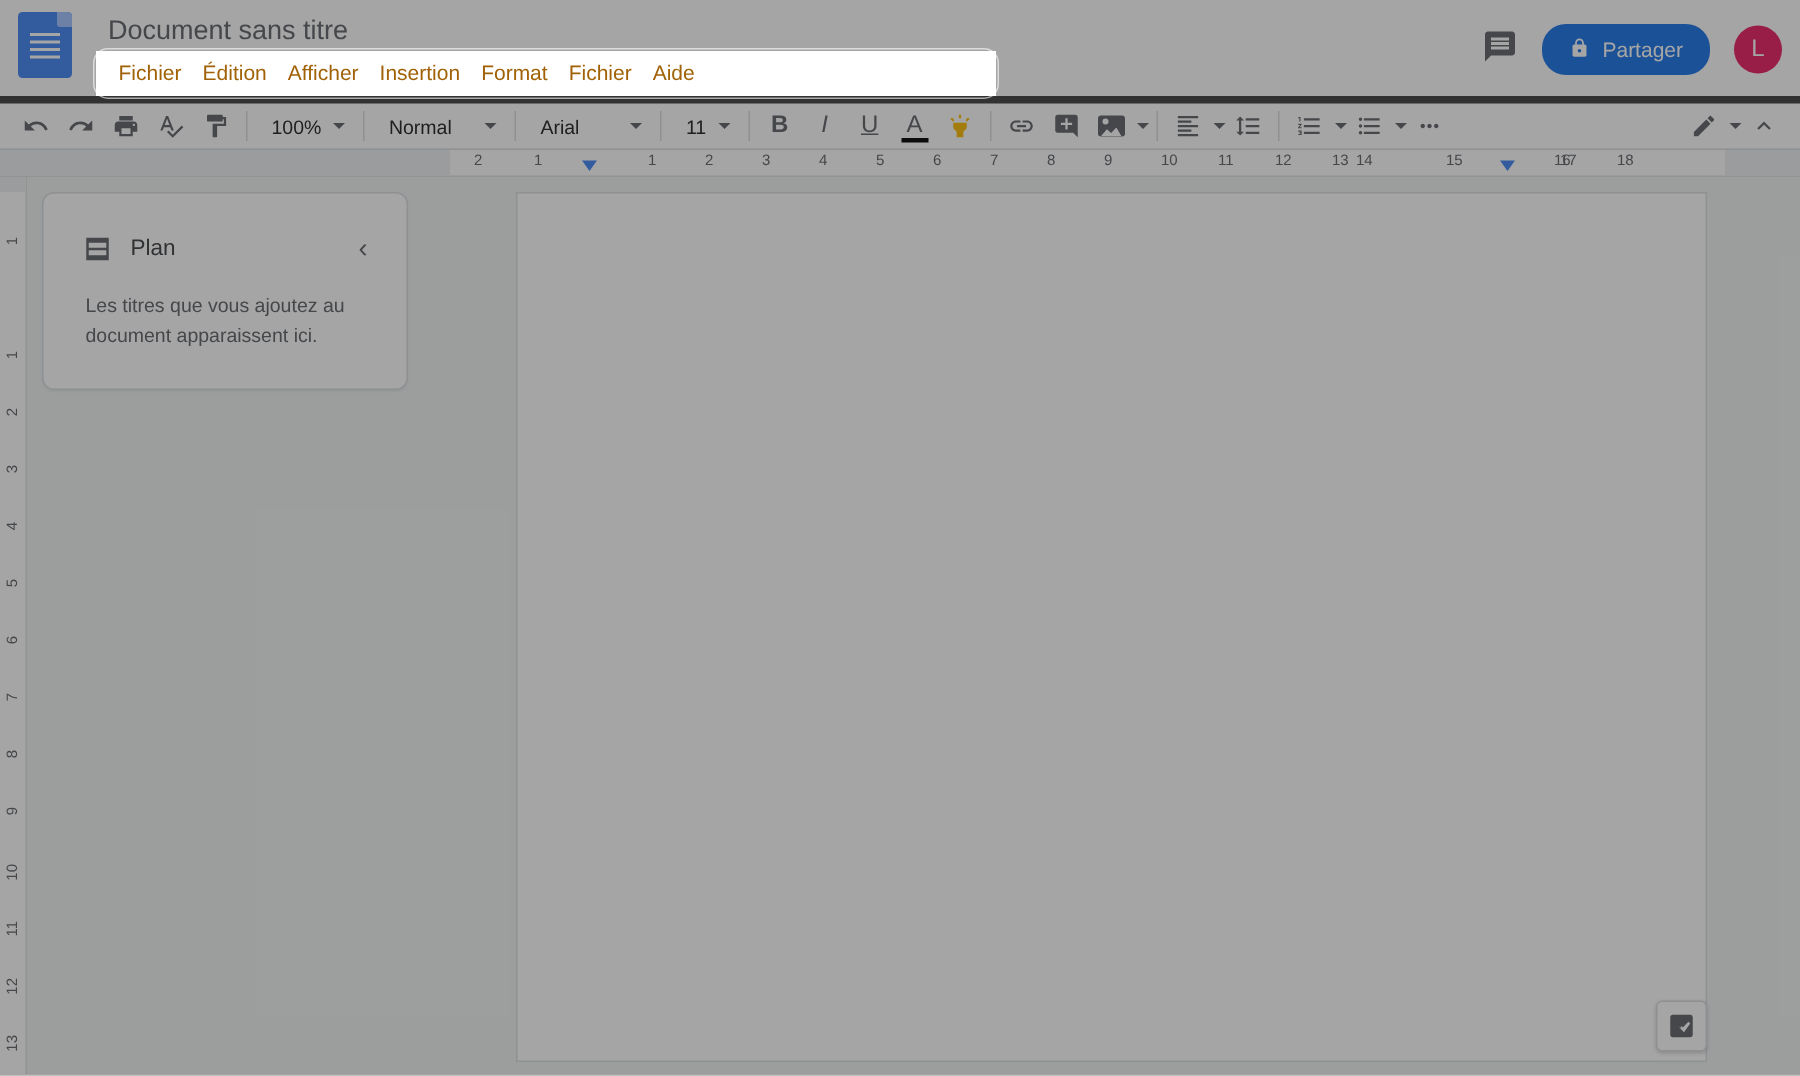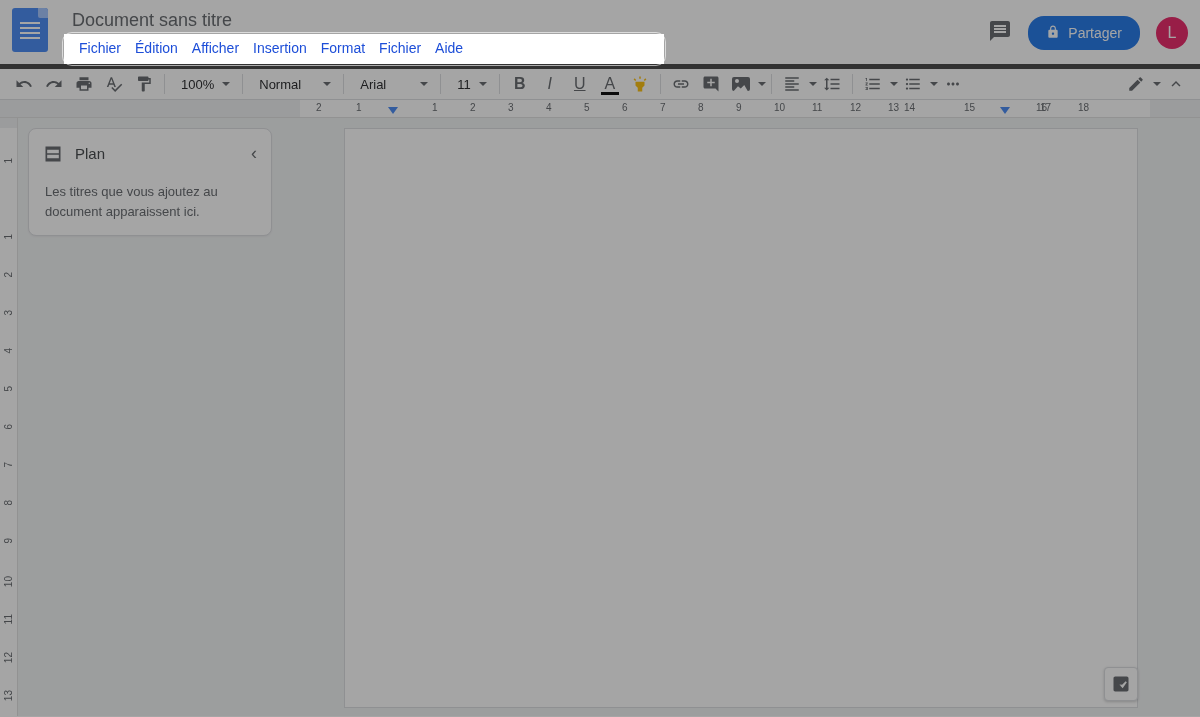--- a/index.html
+++ b/index.html
@@ -7,21 +7,21 @@
 
 .header { display: flex; align-items: flex-start; padding: 8px 12px 0 12px; height: 64px; }
 .docs-icon { width: 36px; height: 44px; background: #4285f4; border-radius: 3px; position: relative; display: flex; align-items: center; justify-content: center; margin-right: 20px; }
 .docs-icon::before { content: ''; width: 20px; height: 2px; background: #fff; position: absolute; top: 14px; box-shadow: 0 5px 0 #fff, 0 10px 0 #fff, 0 15px 0 #fff; }
 .docs-icon::after { content: ''; position: absolute; top: 0; right: 0; width: 10px; height: 10px; background: #a0c3ff; border-radius: 0 3px 0 2px; }
 
 .title-area { flex: 1; }
 .doc-title { font-size: 18px; color: #5f6368; padding: 2px 4px; margin-bottom: 1px; }
 
 .menu-bar { display: inline-flex; gap: 0; background: #fff; border-radius: 8px; padding: 2px 4px; position: relative; }
-.menu-item { padding: 4px 7px; font-size: 14px; color: #1d4ed8; cursor: pointer; border-radius: 3px; }
+.menu-item { padding: 4px 7px; font-size: 14px; color: #a16207; cursor: pointer; border-radius: 3px; }
 
 .header-right { display: flex; align-items: center; gap: 16px; padding-top: 8px; }
 .comment-icon svg { width: 24px; height: 24px; fill: #5f6368; }
 .share-btn { background: #1a73e8; color: #fff; border: none; border-radius: 16px; padding: 9px 18px; font-size: 14px; font-weight: 500; display: flex; gap: 8px; cursor: pointer; }
 .share-btn svg { width: 14px; height: 14px; fill: #fff; }
 .avatar { width: 32px; height: 32px; border-radius: 50%; background: #e91e63; color: #fff; display: flex; align-items: center; justify-content: center; font-size: 16px; }
 
 .toolbar { height: 36px; border-top: 5px solid #404040; border-bottom: 1px solid #dadce0; display: flex; align-items: center; padding: 0 10px; gap: 2px; background: #fff; }
 .tb-btn { width: 28px; height: 28px; display: flex; align-items: center; justify-content: center; border-radius: 3px; cursor: pointer; color: #5f6368; }
 .tb-btn svg { width: 18px; height: 18px; fill: currentColor; }
@@ -46,21 +46,21 @@
 .ruler-h .marker-right { position:absolute; left:1000px; top:7px; width:0; height:0; border-left:5px solid transparent; border-right:5px solid transparent; border-top:7px solid #4285f4; }
 .ruler-h .shade-l { position:absolute; left:0; top:0; bottom:0; width:300px; background:#eef1f2; }
 .ruler-h .shade-r { position:absolute; right:0; top:0; bottom:0; width:50px; background:#eef1f2; }
 
 .workspace { display: flex; height: 598px; background: #f1f3f4; }
 .ruler-v { width: 18px; background: #fff; border-right: 1px solid #e0e0e0; position: relative; font-size: 10px; color: #5f6368; }
 .ruler-v .tick { position: absolute; left: 3px; writing-mode: vertical-rl; transform: rotate(180deg); }
 .ruler-v .shade-t { position: absolute; top:0; left:0; right:0; height:10px; background:#eef1f2; }
 
 .outline-panel { width: 264px; padding: 10px; }
-.outline-card { background: #fff; border: 1px solid #dadce0; border-radius: 8px; padding: 14px; box-shadow: 0 1px 2px rgba(0,0,0,0.05); }
+.outline-card { background: #fff; border: 1px solid #dadce0; border-radius: 8px; padding: 26px; box-shadow: 0 1px 2px rgba(0,0,0,0.05); }
 .outline-header { display: flex; align-items: center; gap: 12px; margin-bottom: 18px; position:relative; }
 .outline-header svg { width: 20px; height: 20px; fill: #5f6368; }
 .outline-title { font-size: 15px; color: #3c4043; flex:1; }
 .outline-collapse { color:#5f6368; font-size: 18px; cursor:pointer; }
 .outline-body { font-size: 13px; color: #5f6368; line-height: 1.5; padding-left: 2px; }
 
 .page-area { flex: 1; padding: 10px 20px; overflow: hidden; }
 .page { width: 794px; height: 580px; background: #fff; border: 1px solid #dadce0; margin: 0 auto; }
 
 .right-rail { width: 50px; background: #fff; border-left: 1px solid #f1f3f4; display: flex; flex-direction: column; align-items: center; padding-top: 14px; gap: 22px; position: relative; }

